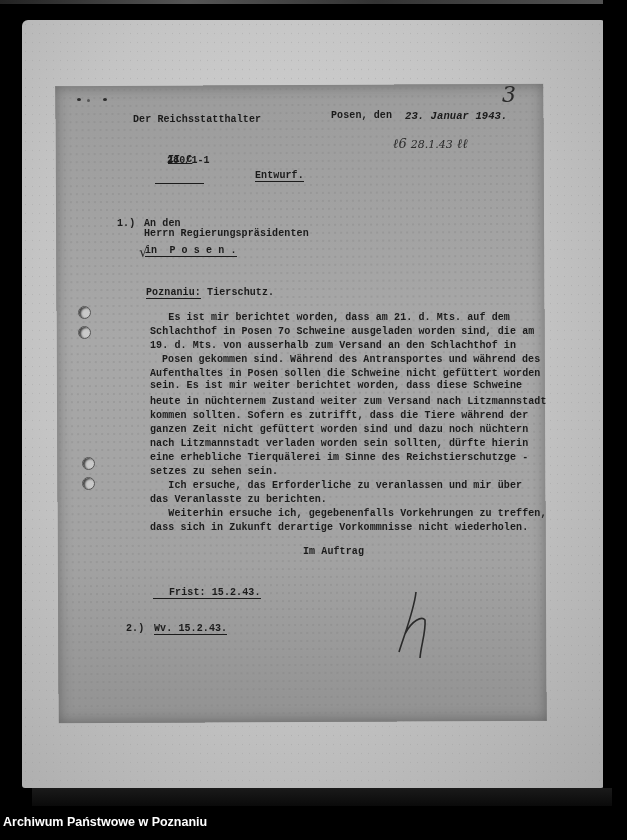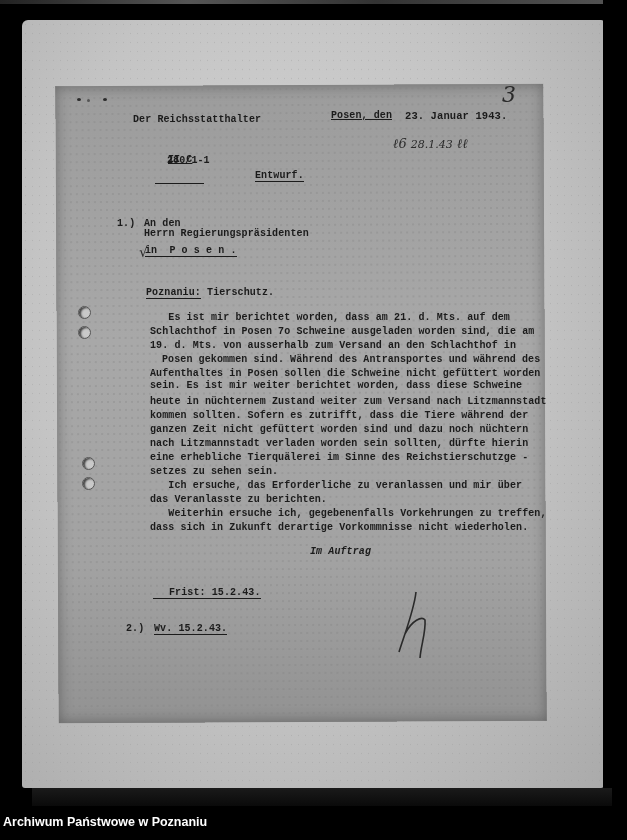--- a/index.html
+++ b/index.html
@@ -62,22 +62,22 @@
 
 <div class="sheet"></div>
 
 <div class="dot" style="left:77px;top:98px;"></div>
 <div class="dot" style="left:87px;top:99px;width:3px;background:#555;"></div>
 <div class="dot" style="left:103px;top:98px;"></div>
 
 <div class="hand" style="left:502px;top:82px;font-size:22px;">3</div>
 
 <div class="txt" style="left:133px;top:114px;">Der Reichsstatthalter</div>
-<div class="txt" style="left:331px;top:110px;text-decoration:underline;">Posen, den</div>
-<div class="txt" style="left:405px;top:110px;font-size:10.5px;">23. Januar 1943.</div>
+<div class="txt" style="left:331px;top:110px;">Posen, den</div>
+<div class="txt" style="left:405px;top:110px;font-size:10.5px;font-style:italic;">23. Januar 1943.</div>
 
 <div class="txt u" style="left:155px;top:154px;padding:0 12px 18px 13px;text-decoration:underline;"><span>II C</span></div>
 <div class="txt" style="left:167px;top:155px;">280/1-1</div>
 
 <div class="hand" style="left:393px;top:136px;font-size:11px;">
   <span style="font-size:13px;">ℓ6 </span><span>28.1.43</span><span style="font-size:13px;"> ℓℓ</span>
 </div>
 
 <div class="txt u" style="left:255px;top:170px;">Entwurf.</div>
 
@@ -104,21 +104,21 @@
 <div class="txt body-line" style="top:410px;">kommen sollten. Sofern es zutrifft, dass die Tiere während der</div>
 <div class="txt body-line" style="top:424px;">ganzen Zeit nicht gefüttert worden sind und dazu noch nüchtern</div>
 <div class="txt body-line" style="top:438px;">nach Litzmannstadt verladen worden sein sollten, dürfte hierin</div>
 <div class="txt body-line" style="top:452px;text-align:center;">eine erhebliche Tierquälerei im Sinne des Reichstierschutzge -</div>
 <div class="txt body-line" style="top:466px;">setzes zu sehen sein.</div>
 <div class="txt body-line" style="top:480px;">   Ich ersuche, das Erforderliche zu veranlassen und mir über</div>
 <div class="txt body-line" style="top:494px;">das Veranlasste zu berichten.</div>
 <div class="txt body-line" style="top:508px;">   Weiterhin ersuche ich, gegebenenfalls Vorkehrungen zu treffen,</div>
 <div class="txt body-line" style="top:522px;">dass sich in Zukunft derartige Vorkommnisse nicht wiederholen.</div>
 
-<div class="txt" style="left:310px;top:546px;font-style:italic;">Im Auftrag</div>
+<div class="txt" style="left:303px;top:546px;">Im Auftrag</div>
 
 <div class="txt u" style="left:153px;top:587px;padding-left:16px;"><span>Frist:</span> <span>15.2.43.</span></div>
 
 <div class="txt" style="left:126px;top:623px;">2.)</div>
 <div class="txt u" style="left:154px;top:623px;">Wv. 15.2.43.</div>
 
 <svg style="position:absolute;left:396px;top:590px;z-index:2;" width="36" height="70">
   <path d="M20 2 C 18 20, 10 40, 3 62 M 9 44 C 16 30, 26 26, 29 30 C 30 42, 25 55, 24 68" stroke="#2a2a2a" stroke-width="1.6" fill="none"></path>
 </svg>
 

